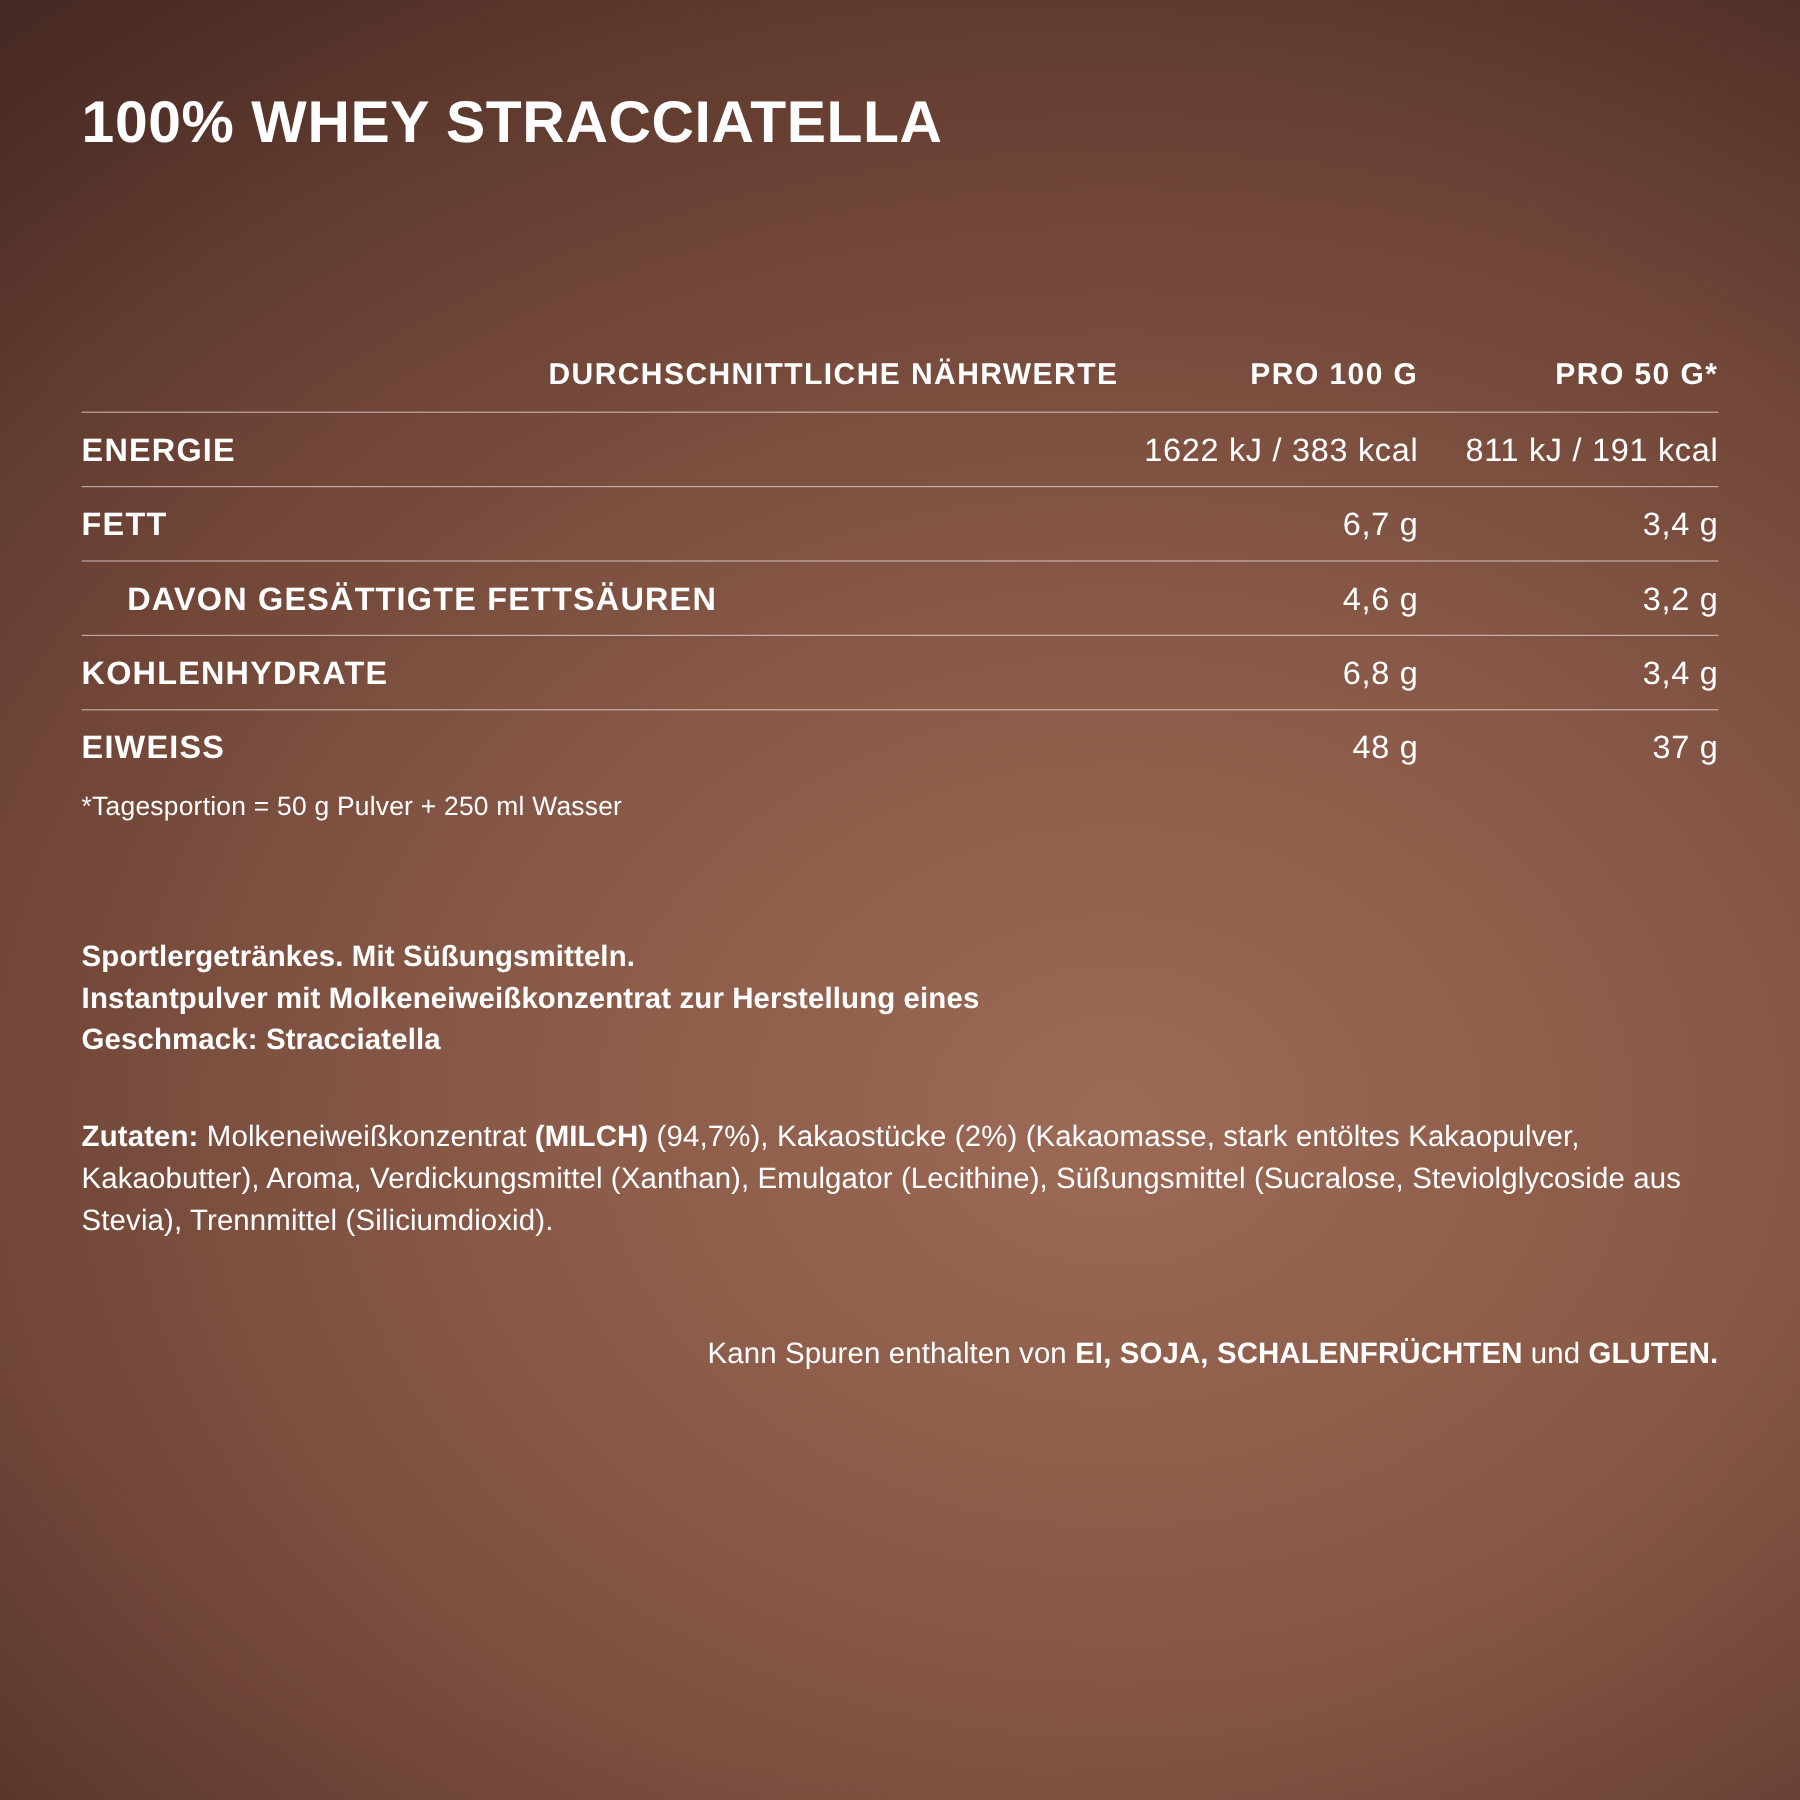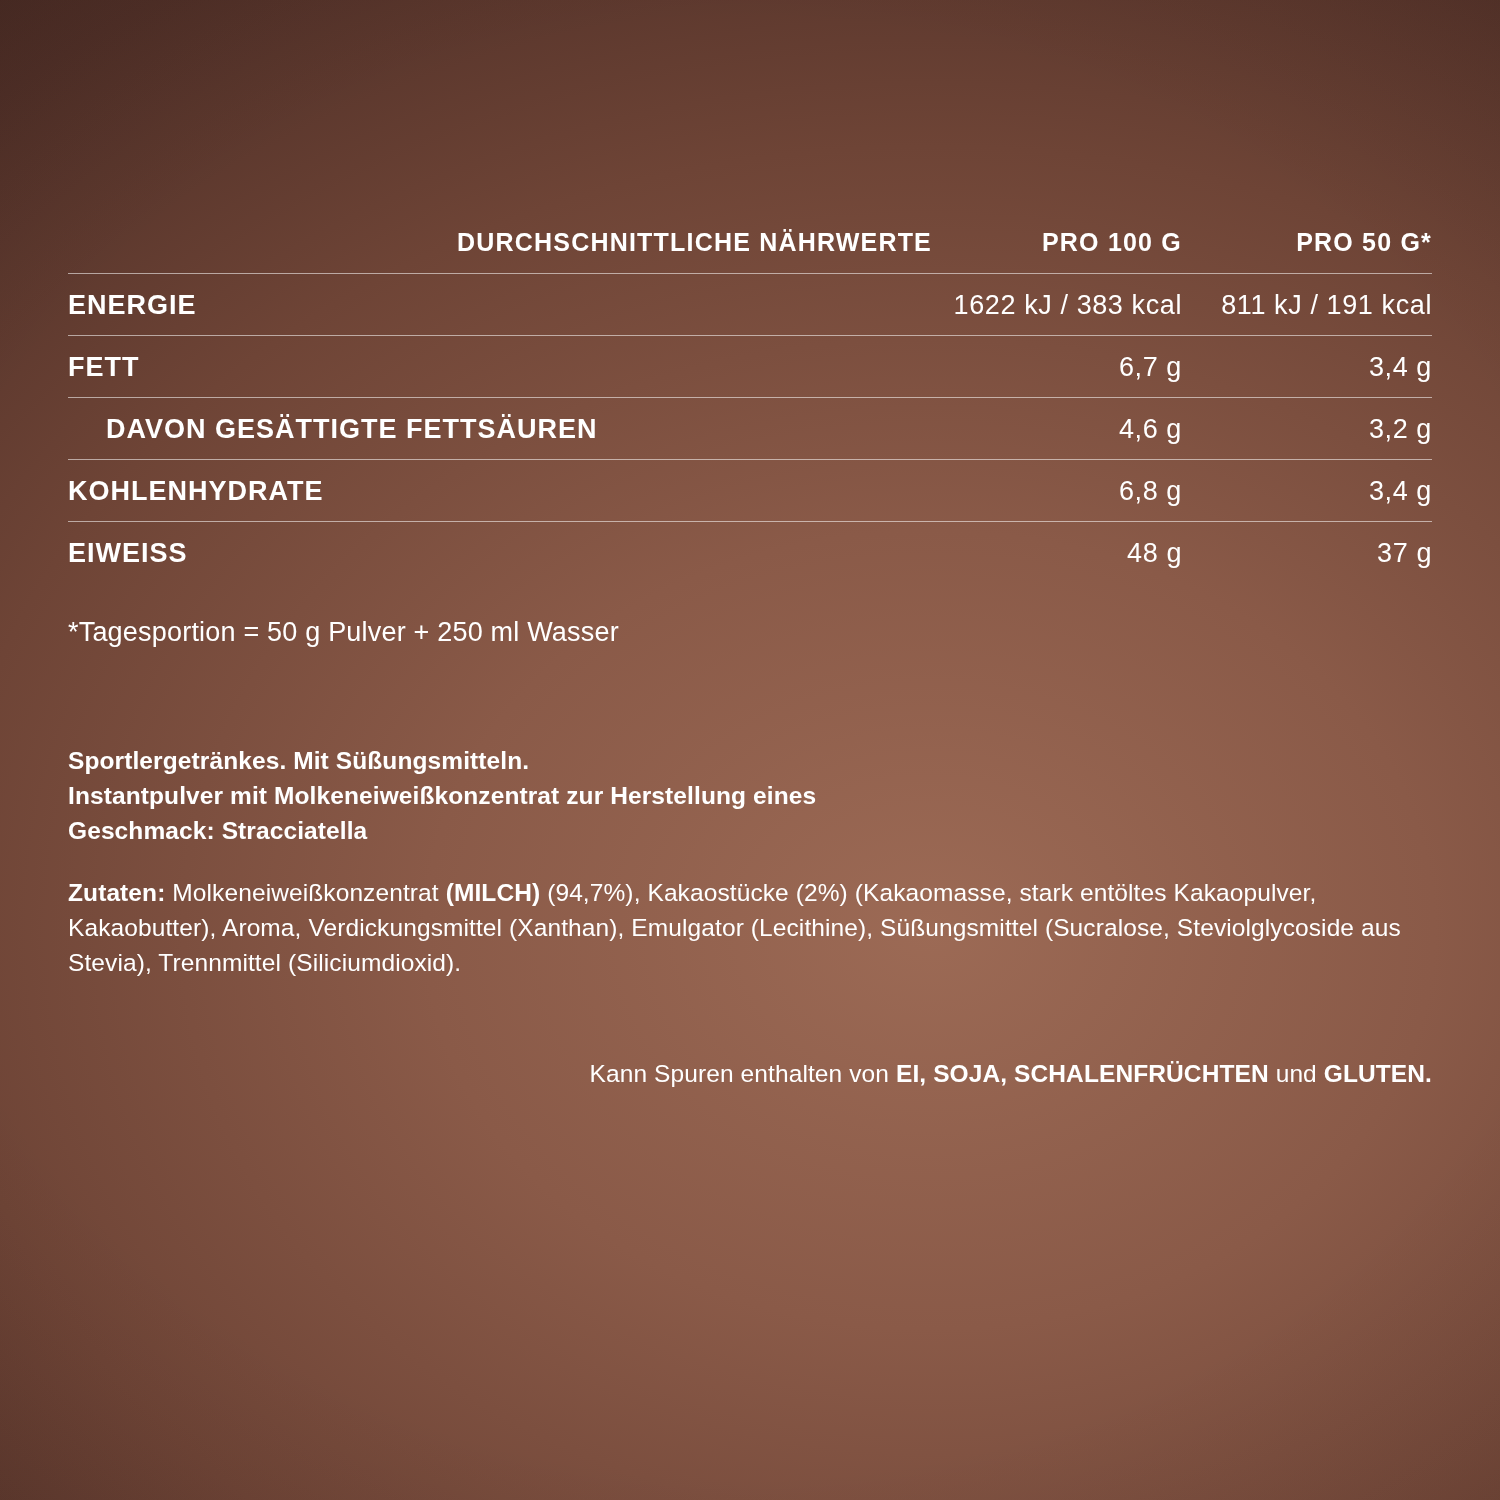--- a/index.html
+++ b/index.html
@@ -72,55 +72,56 @@
     letter-spacing: 1px;
     font-weight: bold;
   }
   .nutri-table td.indent {
     padding-left: 38px;
   }
   .col-100 { width: 250px; }
   .col-50 { width: 250px; }
 
   .footnote {
-    margin-top: 34px;
-    font-size: 27px;
+    margin-top: 6px;
+    font-size: 22px;
     letter-spacing: 0.2px;
   }
 
   .desc {
     margin-top: 96px;
     font-size: 24.5px;
     font-weight: bold;
     line-height: 1.42;
     letter-spacing: 0.1px;
   }
 
   .ingredients {
-    margin-top: 28px;
+    margin-top: 46px;
     font-size: 24.5px;
     line-height: 1.42;
     letter-spacing: 0.1px;
   }
   .ingredients b, .desc b { font-weight: bold; }
 
   .traces {
     margin-top: 76px;
     font-size: 24.5px;
     line-height: 1.42;
     letter-spacing: 0.1px;
     text-align: right;
   }
 </style>
 </head>
 <body>
 
 <div class="panel">
   <div class="content">
 
+    <h1 class="title">100% WHEY STRACCIATELLA</h1>
 
     <table class="nutri-table">
       <thead>
         <tr>
           <th class="label-col">DURCHSCHNITTLICHE NÄHRWERTE</th>
           <th class="col-100">PRO 100 G</th>
           <th class="col-50">PRO 50 G*</th>
         </tr>
       </thead>
       <tbody>

